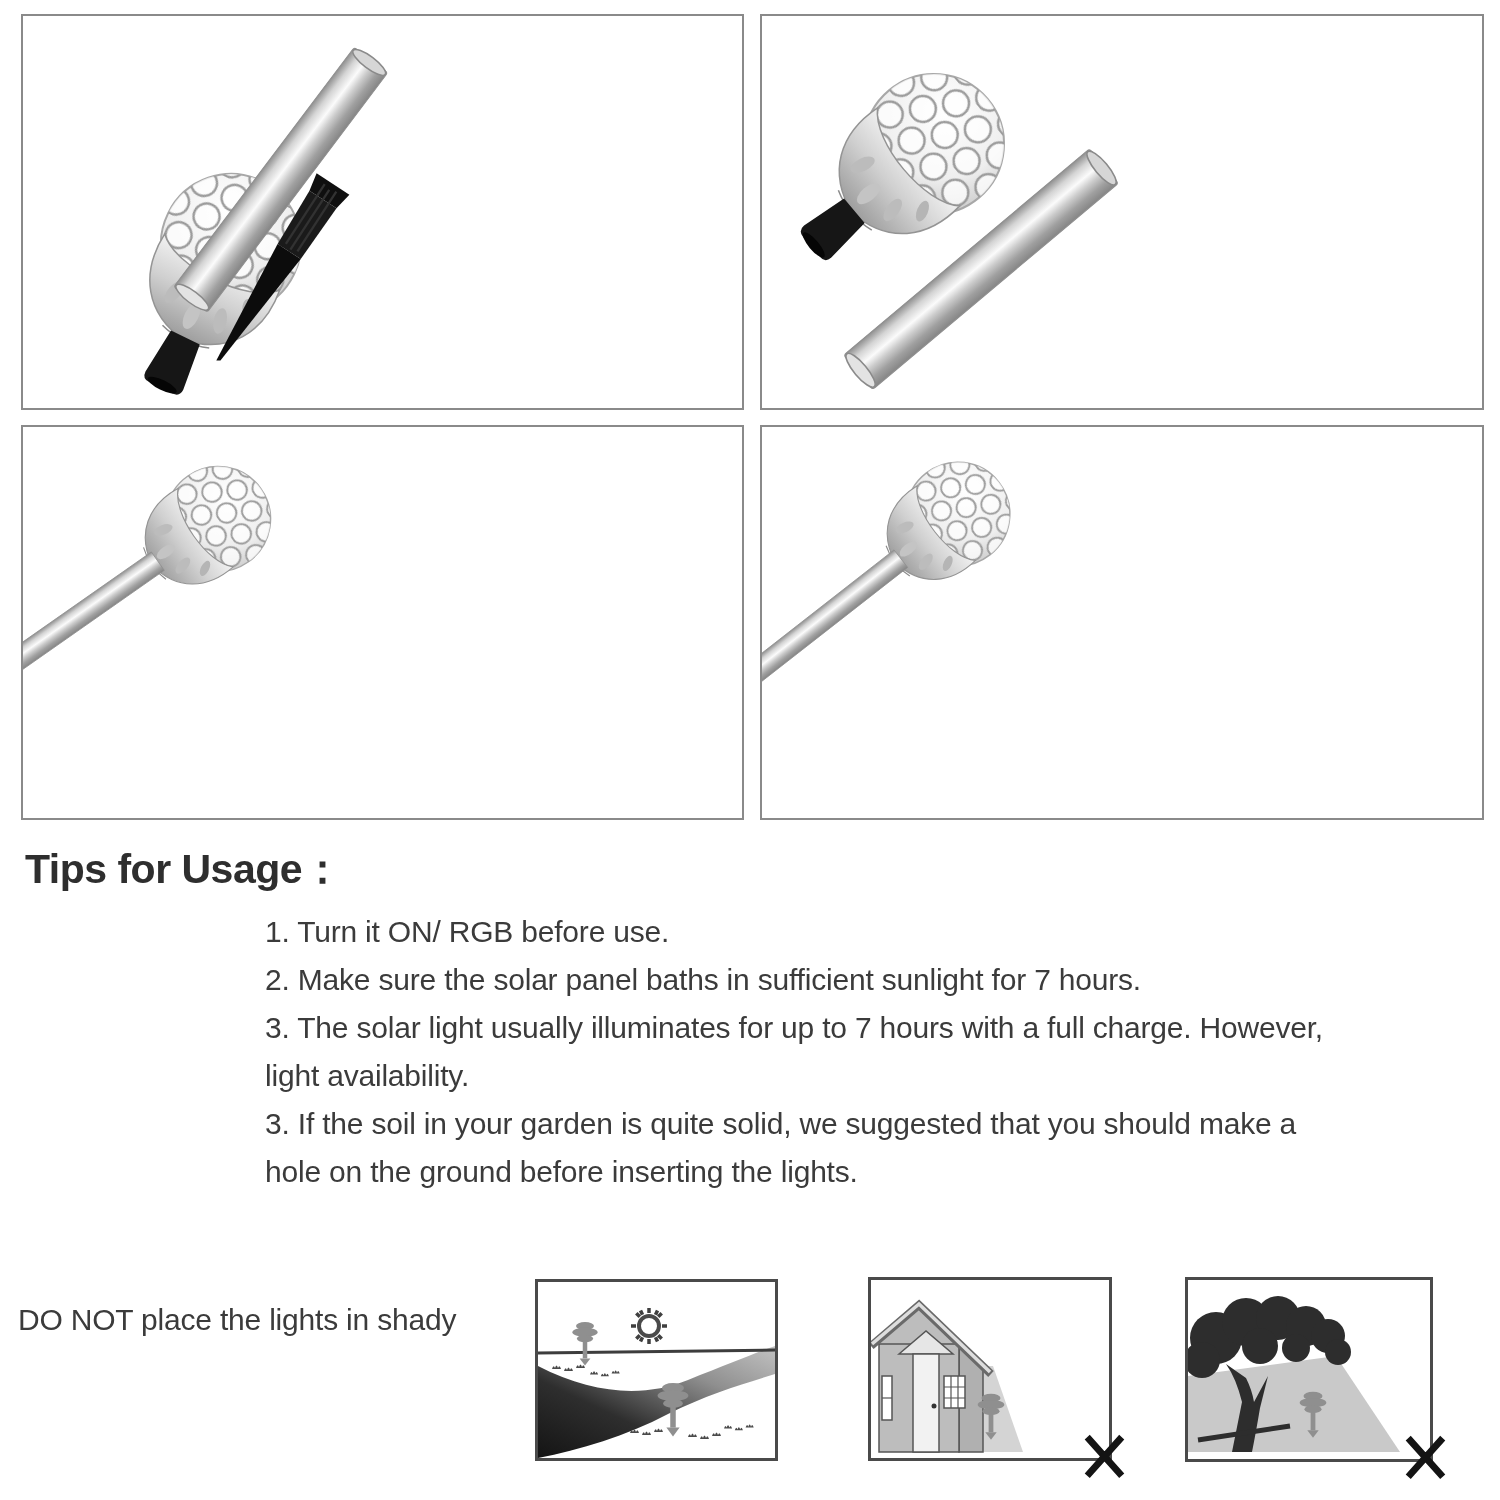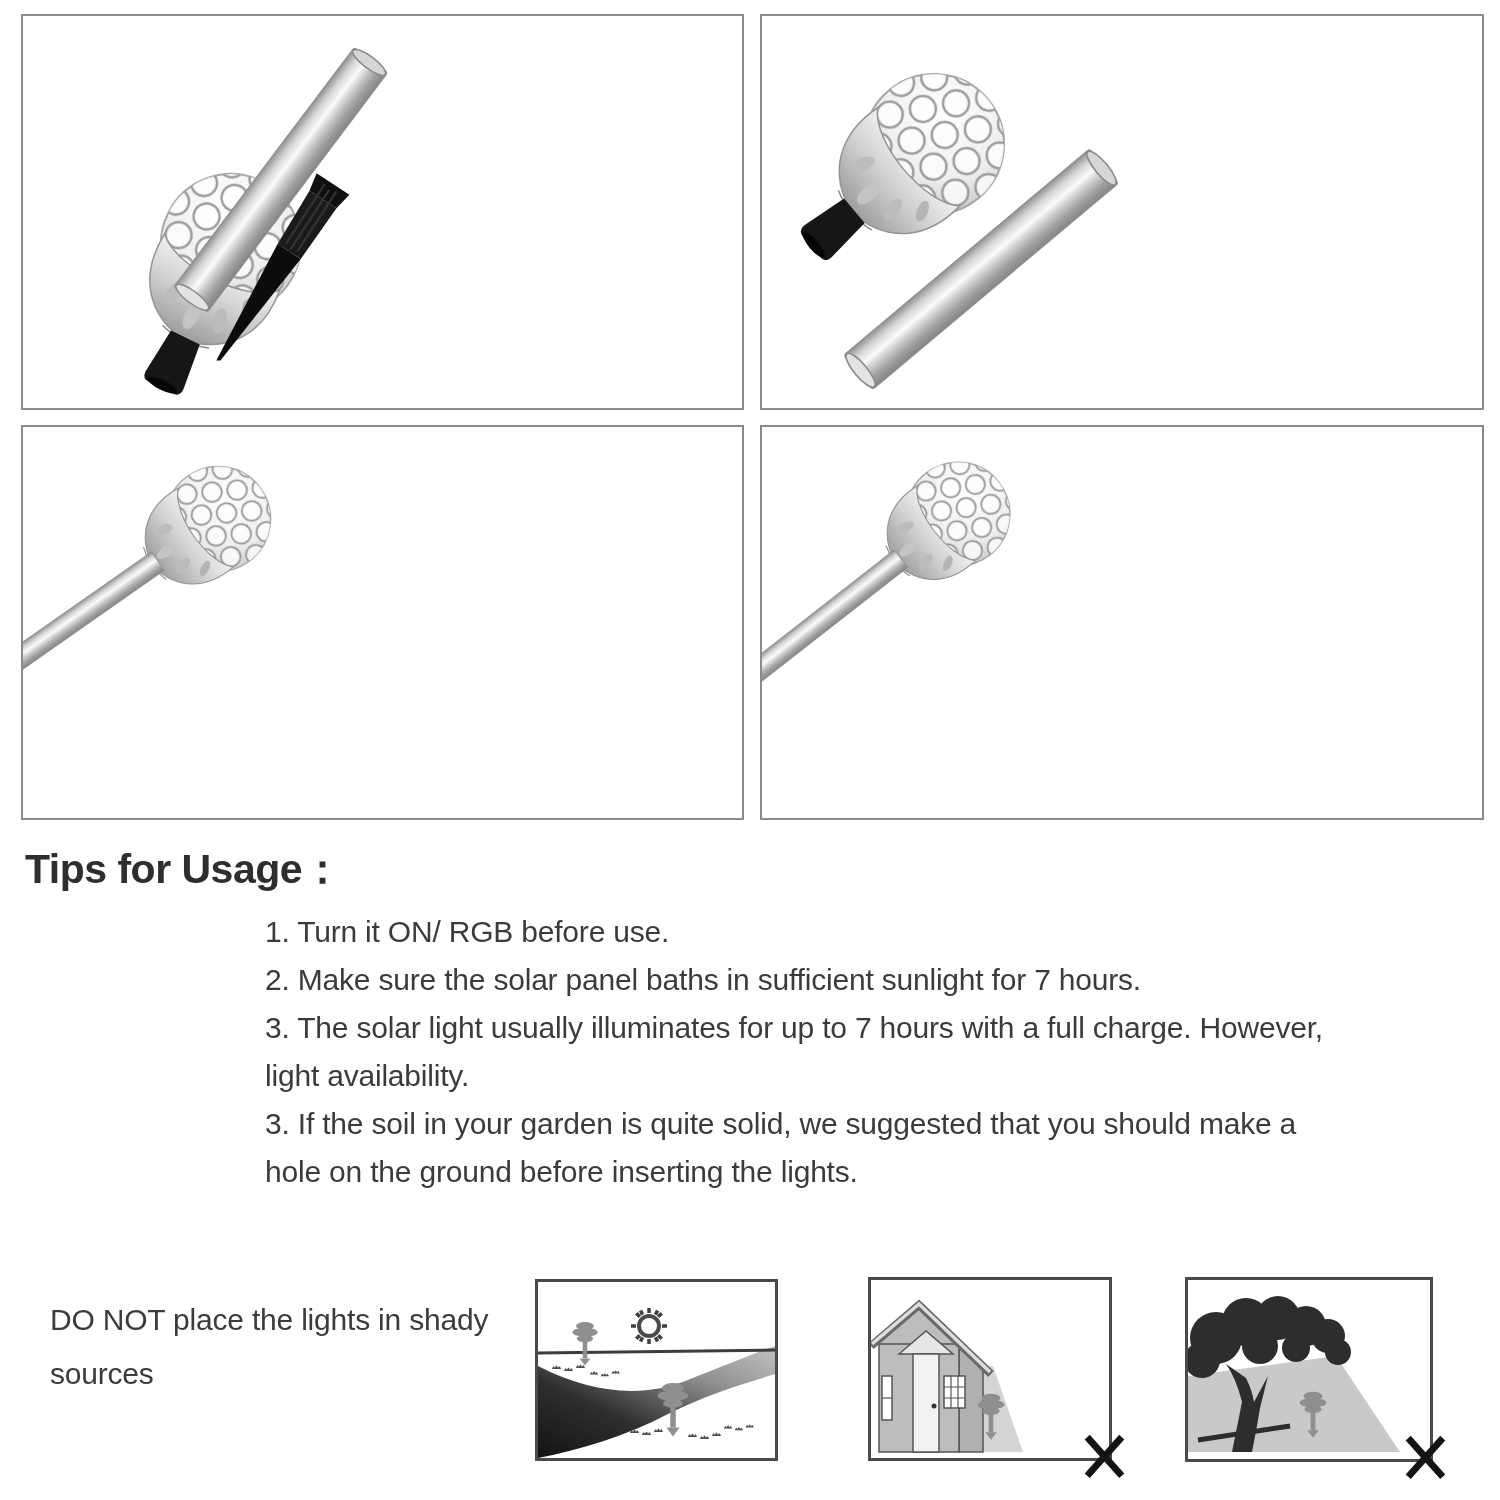--- a/index.html
+++ b/index.html
@@ -9,21 +9,21 @@
   .panel{position:absolute;border:2.5px solid #8a8a8a;background:#fff;}
   .panel svg{display:block;}
   #panel1{left:21px;top:14px;width:719px;height:392px;}
   #panel2{left:760px;top:14px;width:720px;height:392px;}
   #panel3{left:21px;top:425px;width:719px;height:391px;}
   #panel4{left:760px;top:425px;width:720px;height:391px;}
   .heading{position:absolute;left:25px;top:842px;font-size:41px;font-weight:700;
            color:#2e2e2e;letter-spacing:-0.5px;}
   .tips{position:absolute;left:265px;top:908px;font-size:30px;line-height:48px;
         color:#3b3b3b;letter-spacing:-0.2px;white-space:nowrap;}
-  .warning{position:absolute;left:50px;top:1293px;font-size:30px;line-height:54px;
+  .warning{position:absolute;left:18px;top:1293px;font-size:30px;line-height:54px;
            color:#3b3b3b;letter-spacing:-0.2px;white-space:nowrap;}
   .illus{position:absolute;border:3px solid #4a4a4a;background:#fff;}
   #box1{left:535px;top:1279px;width:237px;height:176px;}
   #box2{left:868px;top:1277px;width:238px;height:178px;}
   #box3{left:1185px;top:1277px;width:242px;height:179px;}
   .xmark{position:absolute;right:-18px;bottom:-22px;width:44px;height:46px;}
 </style>
 </head>
 <body>
 
@@ -169,21 +169,20 @@
     <div>1. Turn it ON/ RGB before use.</div>
     <div>2. Make sure the solar panel baths in sufficient sunlight for 7 hours.</div>
     <div>3. The solar light usually illuminates for up to 7 hours with a full charge. However,</div>
     <div>light availability.</div>
     <div>3. If the soil in your garden is quite solid, we suggested that you should make a</div>
     <div>hole on the ground before inserting the lights.</div>
   </div>
 
   <div class="warning">
     <div>DO NOT place the lights in shady</div>
-    <div>sources</div>
   </div>
 
   <div class="illus" id="box1">
     <svg width="237" height="176" viewBox="0 0 237 176">
       <path d="M 0 84 C 55 112 105 116 150 98 C 190 82 215 72 237 64 L 237 92 C 205 102 170 112 130 132 C 88 154 42 168 0 176 Z" fill="url(#roadG)"></path>
       <line x1="0" y1="71" x2="237" y2="68" stroke="#3d3d3d" stroke-width="3"></line>
       <use href="#sunIcon" transform="translate(111,44)"></use>
       <use href="#lampIcon" transform="translate(47,44) scale(0.9)"></use>
       <use href="#flowerCluster" transform="translate(14,82)"></use>
       <use href="#flowerCluster" transform="translate(52,88) scale(0.9)"></use>

